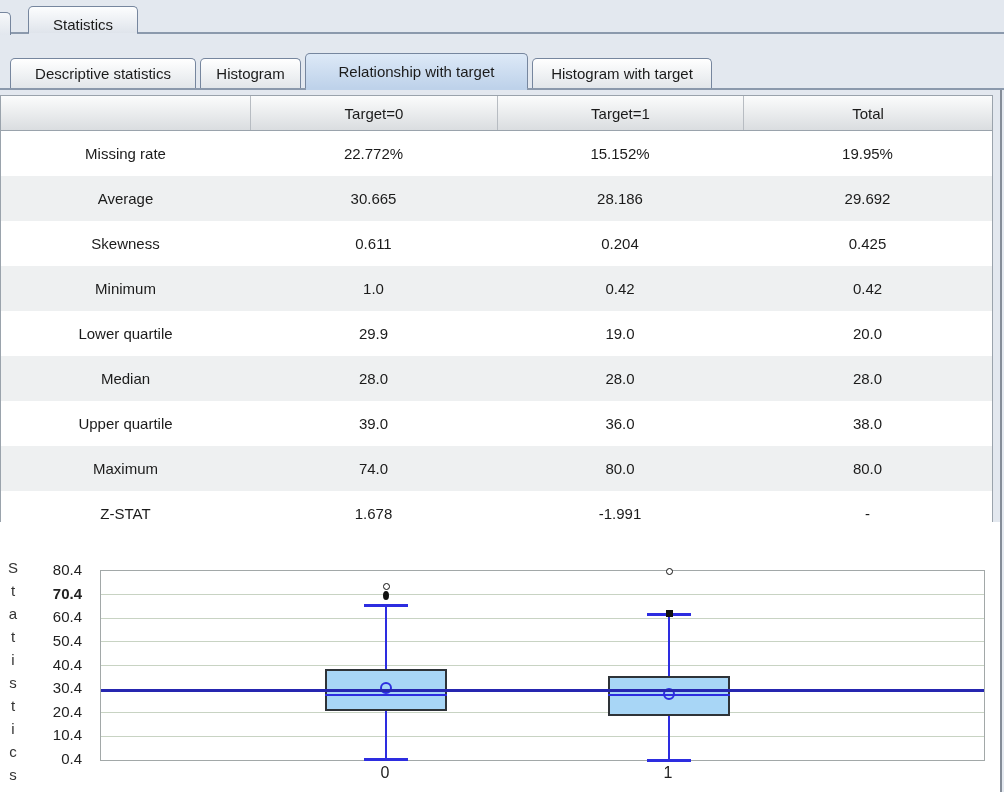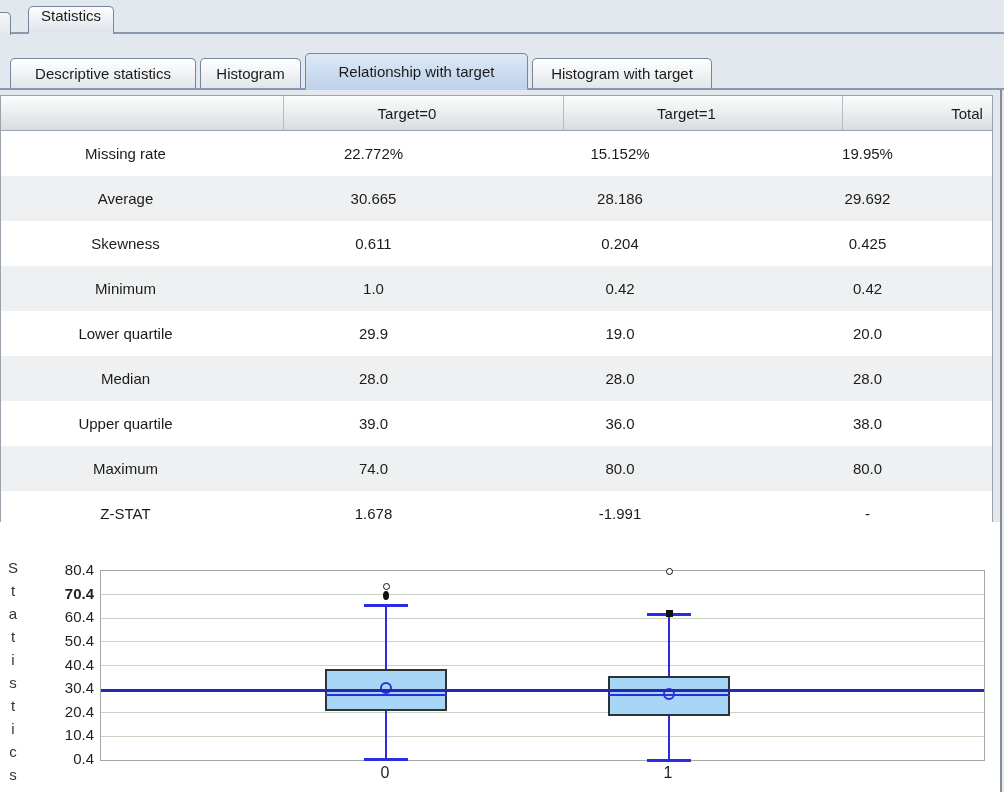--- a/index.html
+++ b/index.html
@@ -5,23 +5,23 @@
   html,body{margin:0;padding:0;background:#ffffff;}
   #root{
     position:relative;width:1004px;height:792px;overflow:hidden;
     font-family:"Liberation Sans",sans-serif;background:#e3e8ef;color:#1b1b1b;
   }
   
   .maintab-bar{position:absolute;left:0;top:0;width:1004px;height:32px;border-bottom:2px solid #8b99ac;}
   .tab-fragment{position:absolute;left:-8px;top:12px;width:17px;height:22px;
     background:linear-gradient(#f6f8fa,#e2e7ee);border:1px solid #76869e;border-bottom:none;border-radius:0 5px 0 0;}
   .main-tab{
-    position:absolute;left:28px;top:6px;height:27px;min-width:84px;padding:0 12px;box-sizing:border-box;
+    position:absolute;left:28px;top:6px;height:27px;min-width:84px;padding:0 24px;box-sizing:border-box;
     background:linear-gradient(#fcfdfe,#dfe4eb);border:1px solid #76869e;border-bottom:none;border-radius:5px 5px 0 0;
-    display:flex;align-items:flex-start;justify-content:center;font-size:15px;z-index:2;
+    display:flex;align-items:flex-end;justify-content:center;font-size:15px;z-index:2;
   }
   .main-tab::after{content:"";position:absolute;left:0;right:0;bottom:-2px;height:2px;background:#e3e8ef;}
   
   .subtab-bar{position:absolute;left:0;top:53px;width:1004px;height:37px;border-bottom:2px solid #8b99ac;display:flex;align-items:flex-end;padding-left:10px;box-sizing:border-box;}
   .subtab{
     height:30px;margin-right:4px;box-sizing:border-box;
     background:linear-gradient(#ffffff,#e2e6ea);border:1px solid #76869e;border-bottom:none;border-radius:5px 5px 0 0;
     display:flex;align-items:center;justify-content:center;font-size:15px;cursor:default;
   }
   .subtab:nth-child(1){width:186px;}
@@ -30,32 +30,32 @@
   .subtab:nth-child(4){width:180px;}
   .subtab.selected{
     height:35px;background:linear-gradient(#dde9f7,#bed2ea);position:relative;z-index:2;
   }
   .subtab.selected::after{content:"";position:absolute;left:0;right:0;bottom:-2px;height:2px;background:#bed2ea;}
   
   .content-frame{position:absolute;left:0;top:90px;width:1000px;height:702px;border-right:2px solid #848c98;}
   
   .stats-table{position:absolute;left:0;top:5px;width:993px;box-sizing:border-box;border:1px solid #9aa3ac;background:#ffffff;}
   .thead{display:grid;grid-template-columns:249px 247px 246px 249px;height:34px;
-    background:linear-gradient(#fbfcfc,#dadde0);border-bottom:1px solid #9aa3ac;gap:33px;}
+    background:linear-gradient(#fbfcfc,#dadde0);border-bottom:1px solid #9aa3ac;}
   .th{display:flex;align-items:center;justify-content:center;font-size:15px;border-left:1px solid #b7bcc2;box-sizing:border-box;}
   .th:first-child{border-left:none;}
   .trow{display:grid;grid-template-columns:249px 247px 246px 249px;height:45px;}
   .trow:nth-child(even){background:#eef0f1;}
   .trow:nth-child(odd){background:#ffffff;}
   .cell{display:flex;align-items:center;justify-content:center;font-size:15px;}
   .table-footer-strip{height:18px;background:#ccd3df;}
   
   .chart{position:absolute;left:0;top:432px;width:1000px;height:270px;background:#ffffff;}
   .ylabel-letter{position:absolute;left:6px;width:14px;text-align:center;font-size:15px;color:#333;line-height:14px;}
-  .ytick{position:absolute;left:28px;width:66px;text-align:right;font-size:15px;color:#222;line-height:18px;}
+  .ytick{position:absolute;left:16px;width:66px;text-align:right;font-size:15px;color:#222;line-height:18px;}
   .plot{position:absolute;left:100px;top:48px;width:883px;height:189px;box-sizing:content-box;border:1px solid #a2a8a8;background:#ffffff;}
   .gridline{position:absolute;left:0;width:100%;height:1px;}
   .refline{position:absolute;left:0;width:100%;height:3px;}
   .whisker-line{position:absolute;width:2px;}
   .whisker-cap{position:absolute;height:3px;}
   .box{position:absolute;box-sizing:border-box;border:2px solid #2e3338;}
   .median-line{position:absolute;height:2px;}
   .mean-marker{position:absolute;width:12px;height:12px;border-radius:50%;box-sizing:border-box;border:2px solid;background:transparent;}
   .outlier-dot{position:absolute;width:6px;height:9px;border-radius:50%;background:#111;}
   .outlier-circle{position:absolute;width:7px;height:7px;border-radius:50%;box-sizing:border-box;border:1.5px solid #111;background:#fff;}

